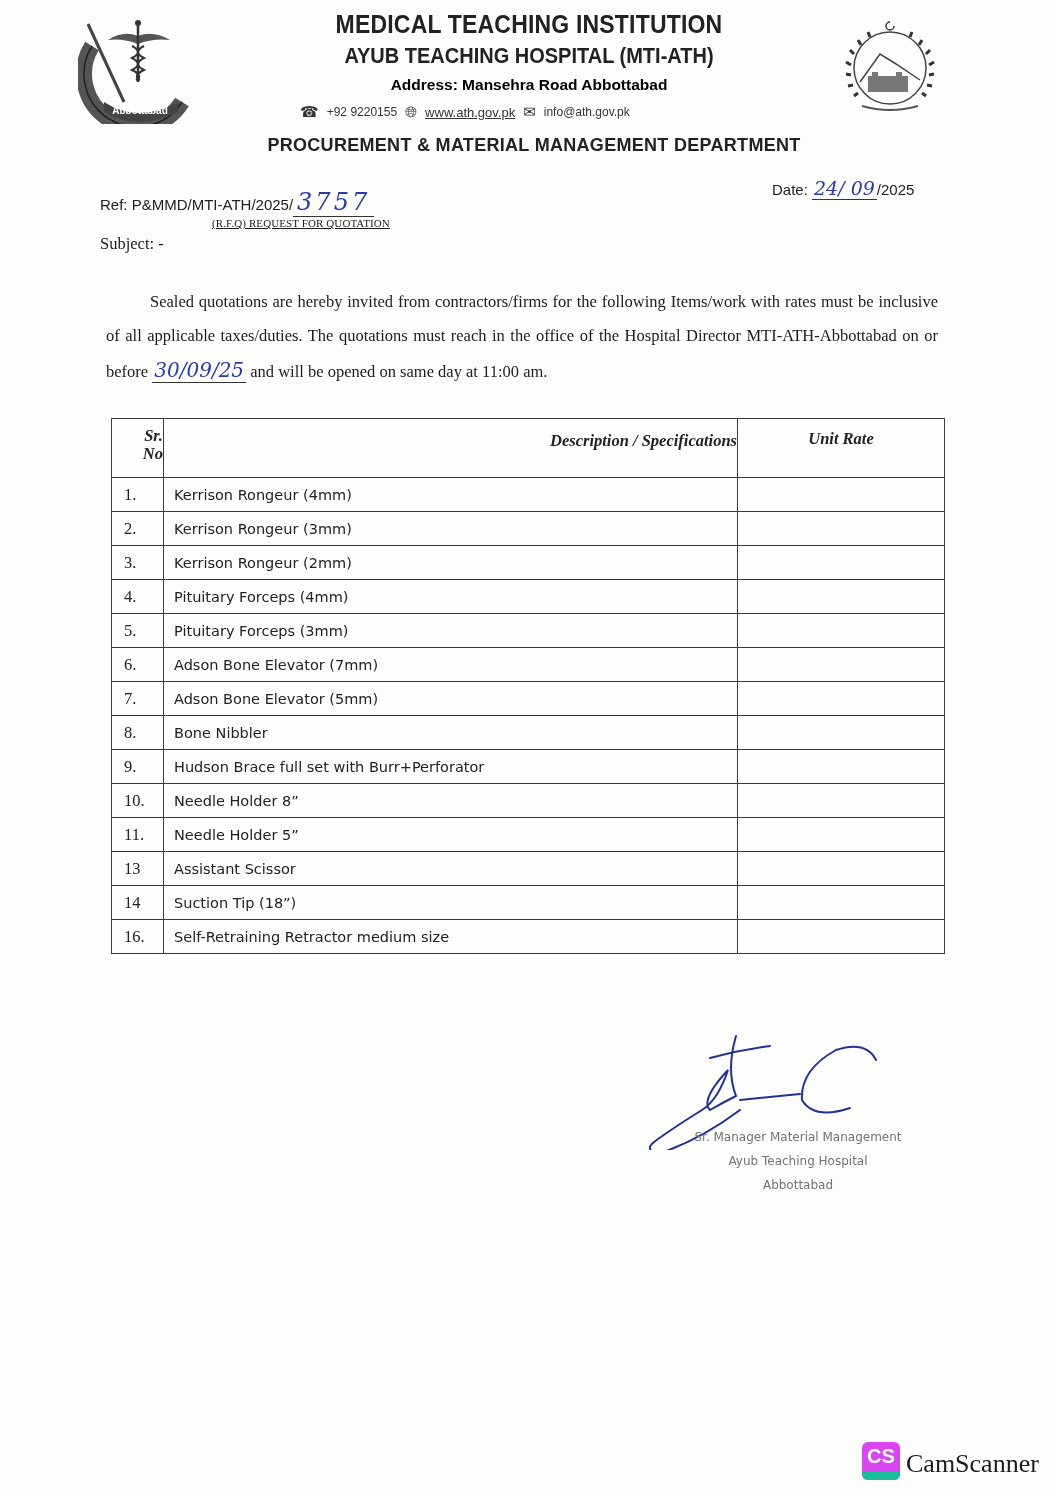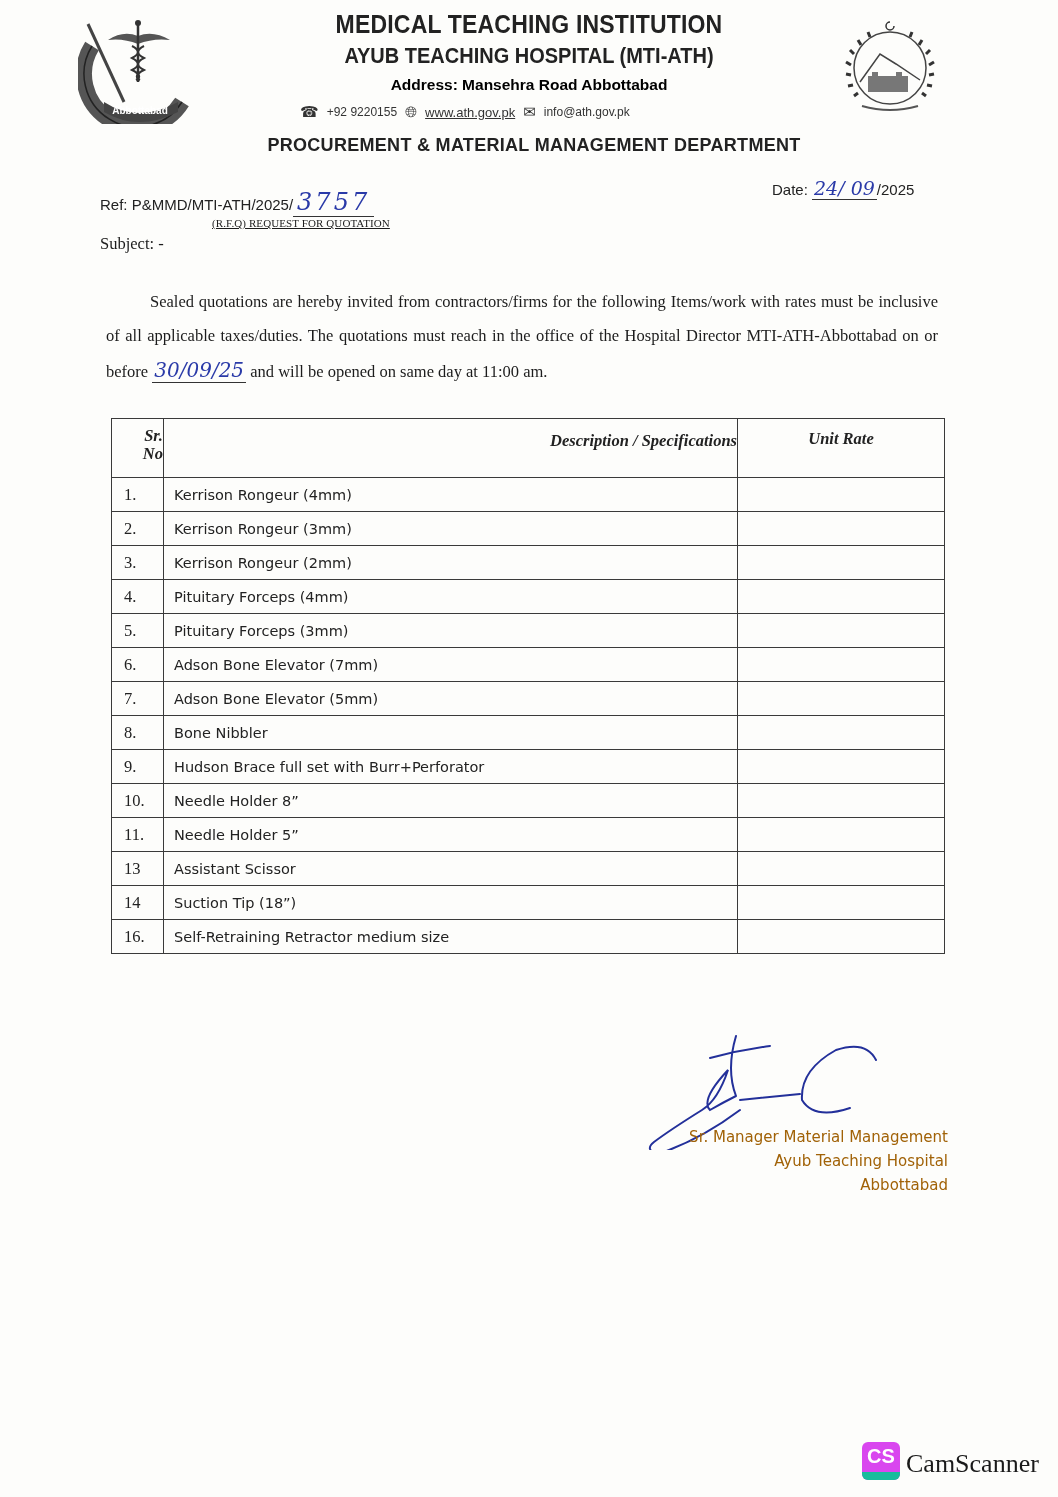--- a/index.html
+++ b/index.html
@@ -43,21 +43,21 @@
   .tbl th { font-family: "Liberation Serif", serif; font-style: italic; font-weight: bold; font-size: 16.5px; text-align: right; vertical-align: top; height: 46px; color: #222; }
   .tbl th.sr { width: 42px; padding-left: 9px; line-height: 18px; padding-top: 8px; }
   .tbl th.desc { padding-left: 10px; padding-top: 12px; }
   .tbl th.rate { width: 206px; text-align: center; padding-top: 10px; }
   .tbl td { height: 33px; font-size: 15px; color: #222; }
   .tbl td.num { font-family: "Liberation Serif", serif; font-size: 16.5px; padding-left: 12px; }
   .tbl td.item { padding-left: 10px; font-family: "DejaVu Sans", sans-serif; font-size: 14.5px; transform-origin: left; }
 
   
   .sig { left: 640px; top: 1030px; width: 260px; height: 120px; }
-  .sig-title { left: 648px; top: 1125px; width: 300px; text-align: right; font-family: "DejaVu Sans", sans-serif; font-size: 15px; color: #a16207; line-height: 24px; }
+  .sig-title { left: 648px; top: 1125px; width: 300px; text-align: center; font-family: "DejaVu Sans", sans-serif; font-size: 12px; color: #737373; line-height: 24px; }
 
   
   .cs-badge { left: 862px; top: 1442px; width: 38px; height: 38px; border-radius: 6px; background: #d946ef; overflow: hidden; }
   .cs-badge .cs-text { position: absolute; left: 0; top: 3px; width: 38px; text-align: center; color: #fff; font-weight: bold; font-size: 20px; }
   .cs-badge .cs-bar { position: absolute; left: 0; bottom: 0; width: 38px; height: 8px; background: #19bc9c; }
   .cs-label { left: 906px; top: 1449px; font-family: "Liberation Serif", serif; font-size: 26px; color: #1a1a1a; }
 </style>
 </head>
 <body>
 

